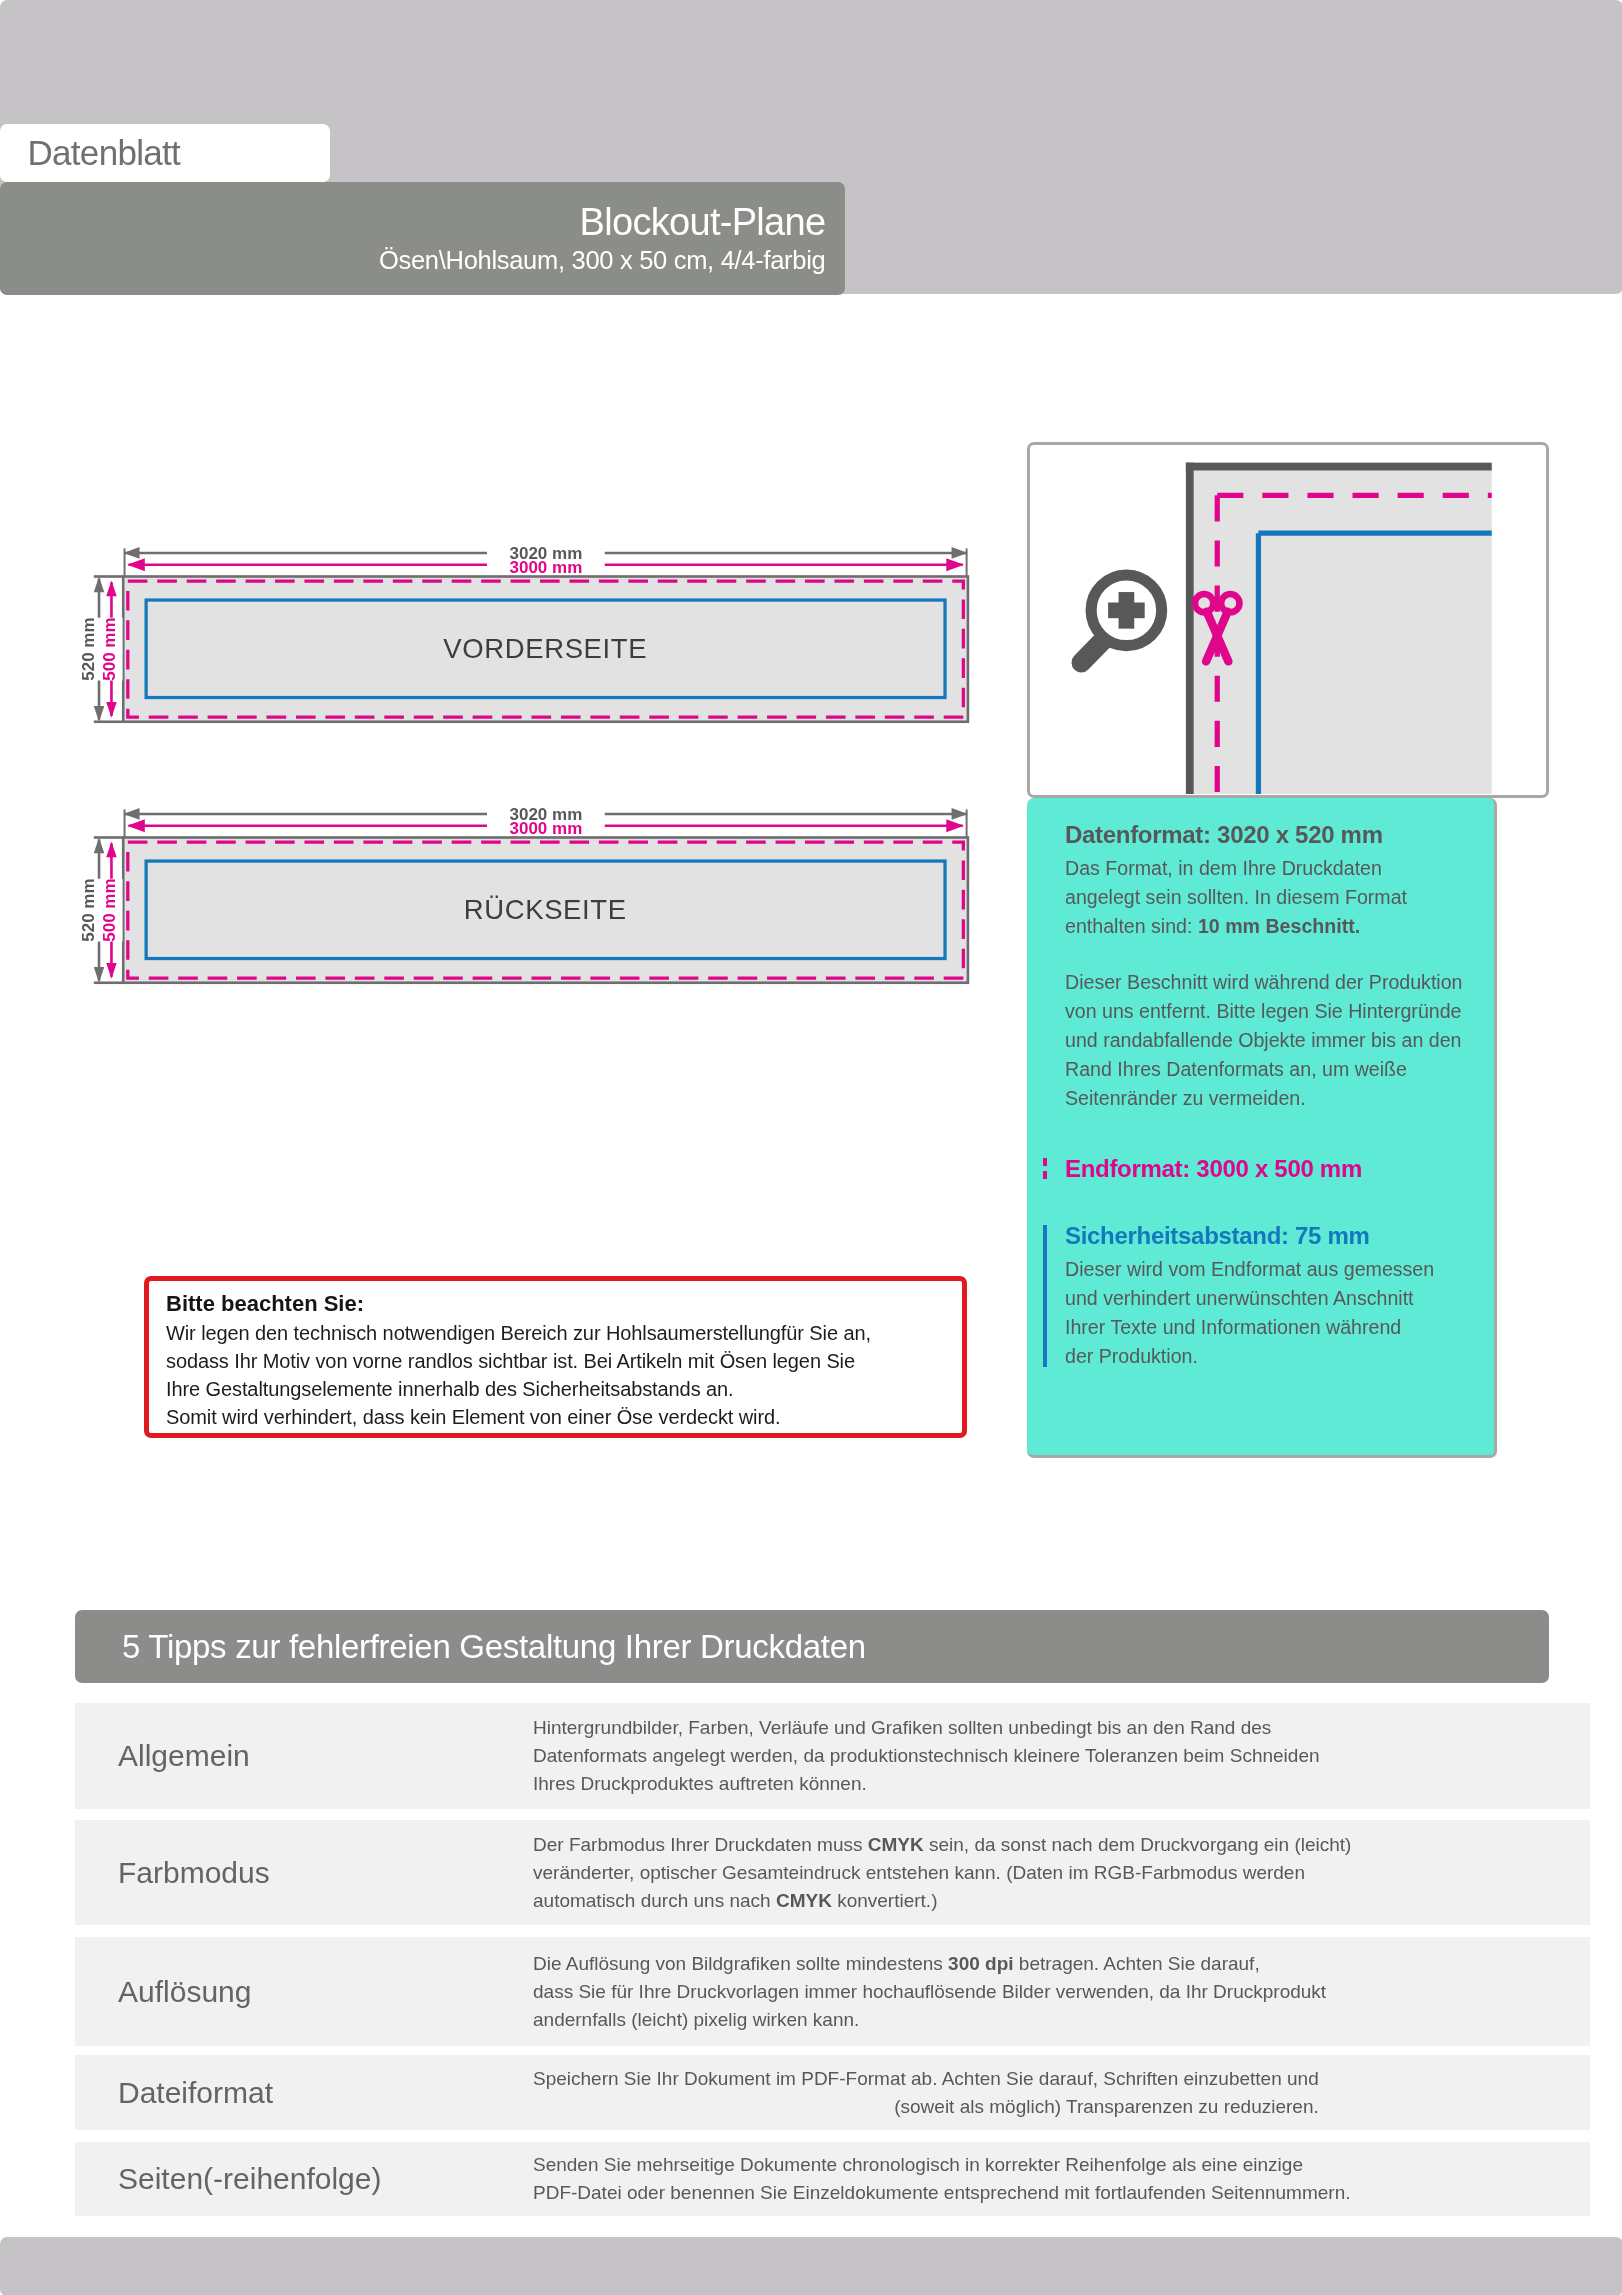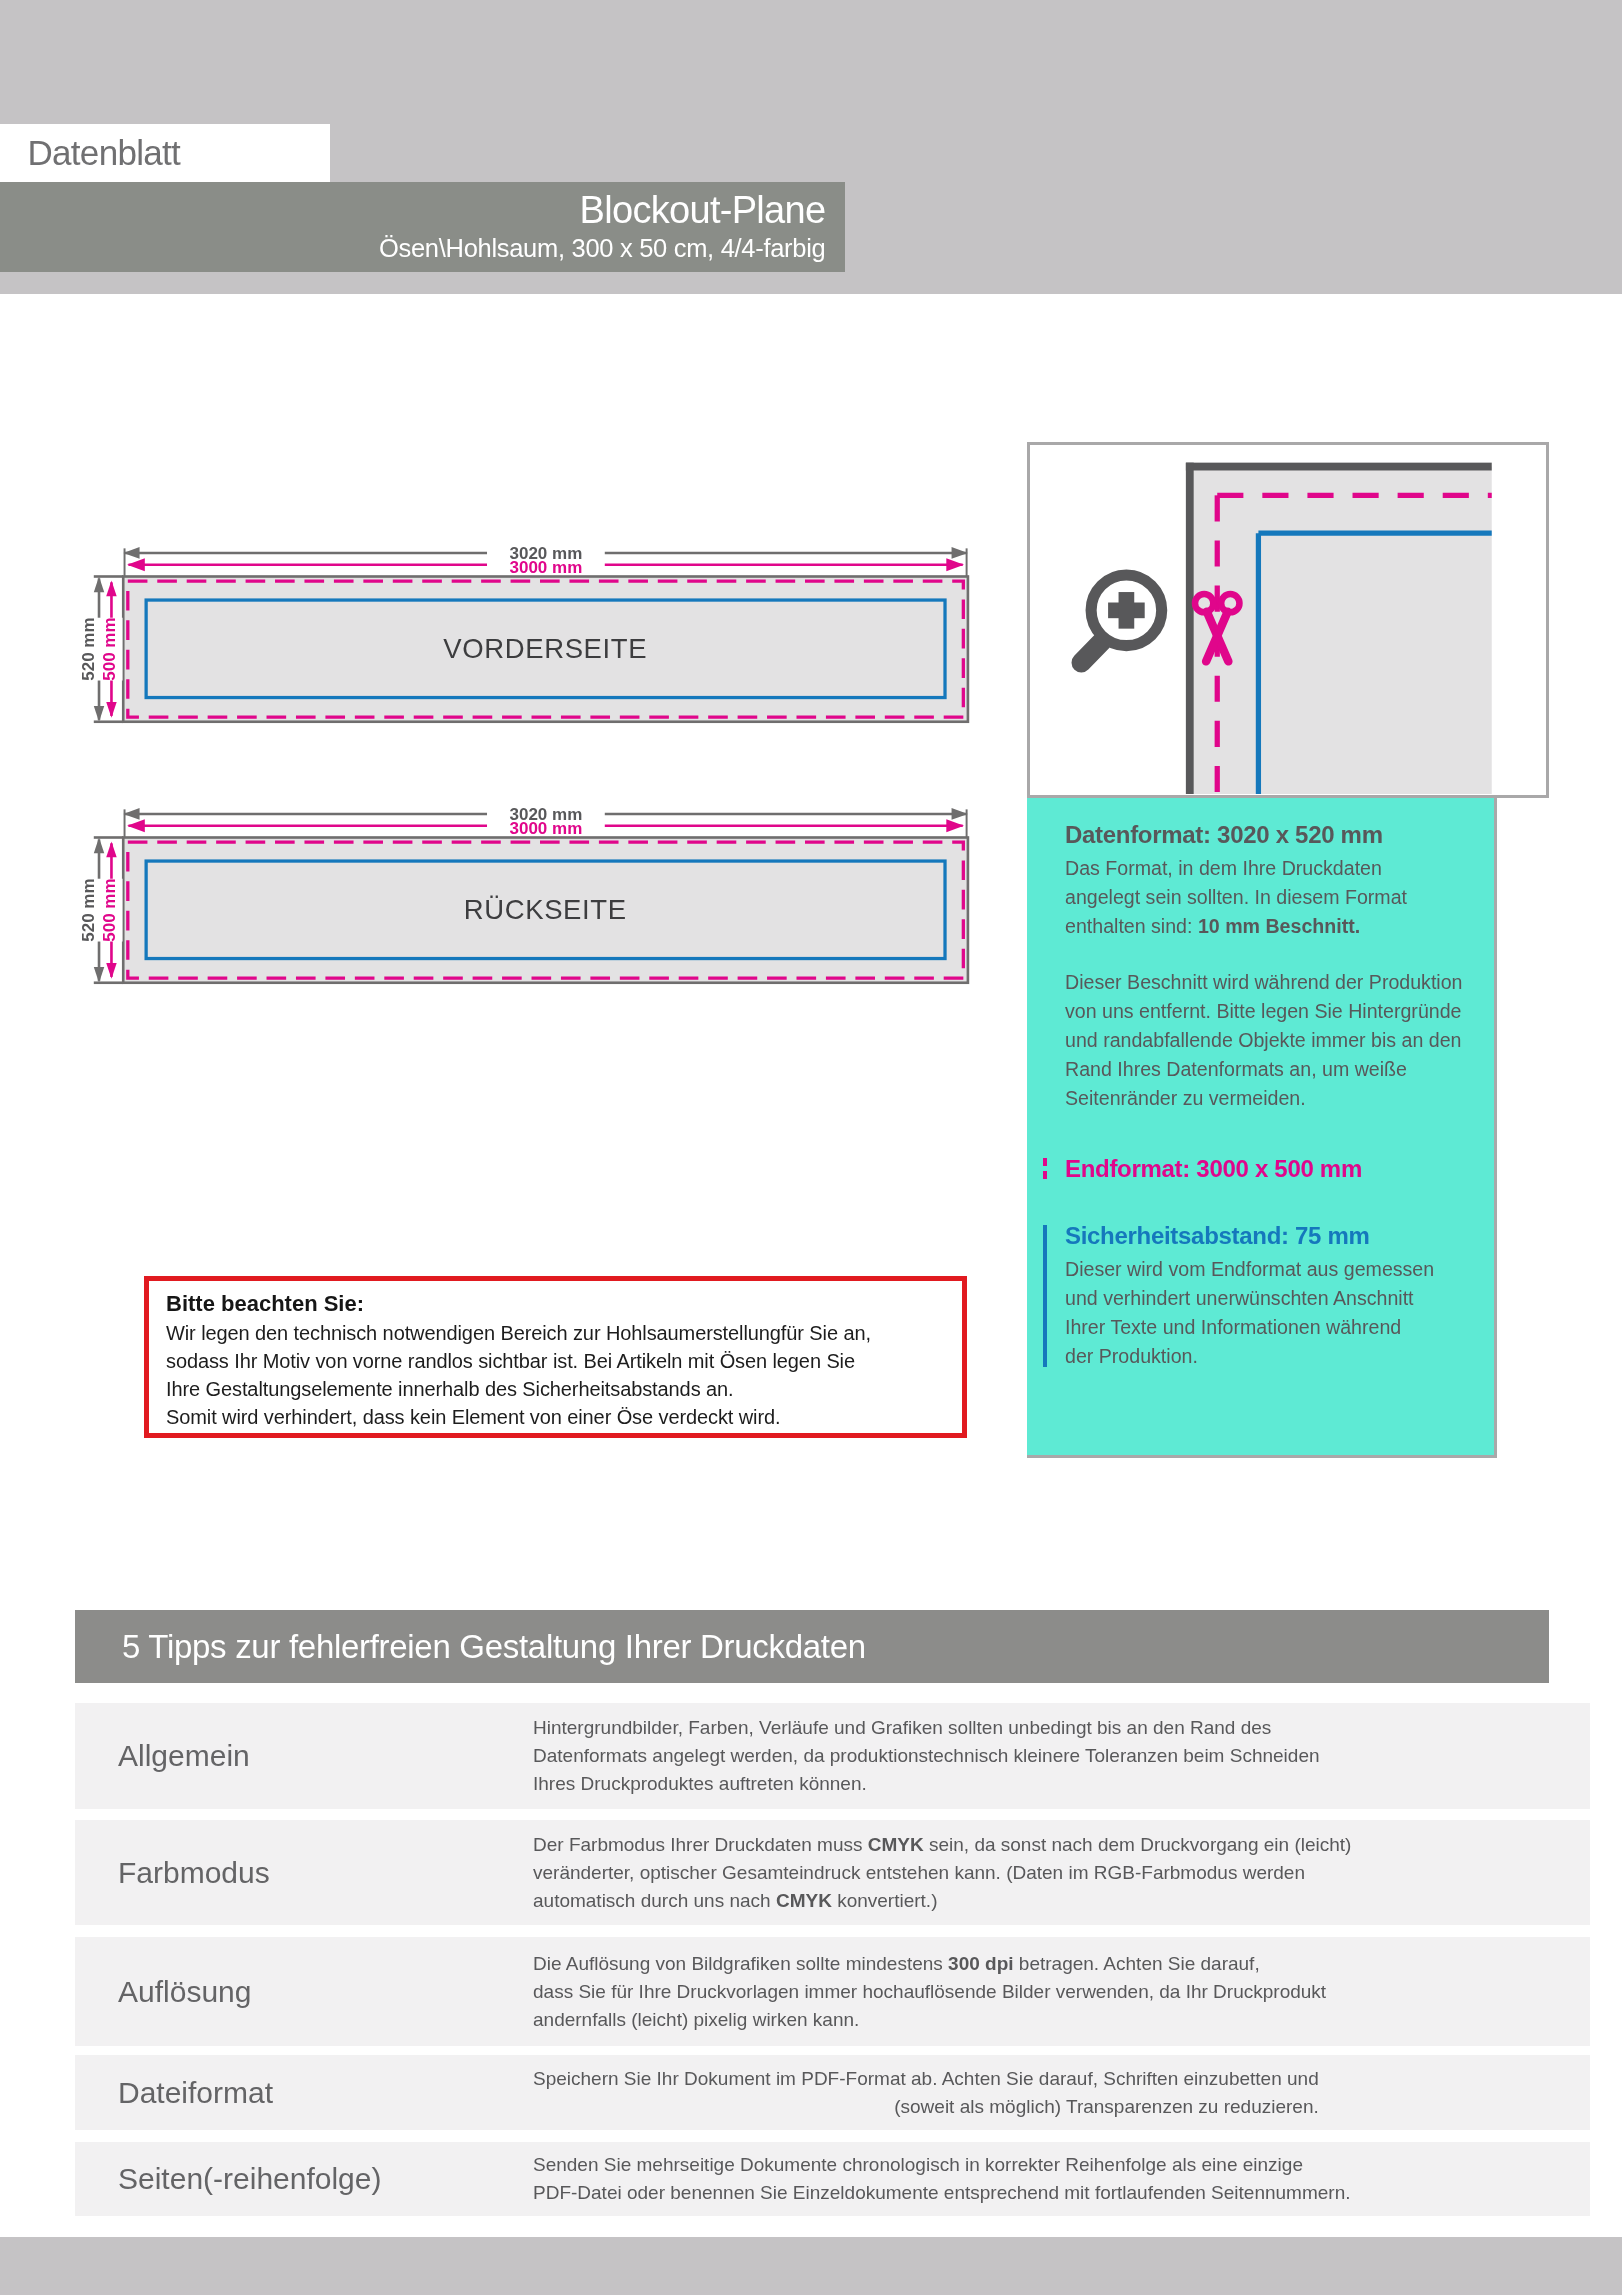--- a/index.html
+++ b/index.html
@@ -1,27 +1,27 @@
 <!DOCTYPE html>
 <html style="font-size:10.5px"><head>
 <meta charset="utf-8">
 <style>
   html,body{margin:0;padding:0;}
   body{
     width:1623px;height:2295px;position:relative;background:#ffffff;
     font-family:"Liberation Sans",sans-serif;color:#58585a;overflow:hidden;
   }
-  .abs{position:absolute;}
+  .abs{position:absolute;border-radius:7px;}
   b{font-weight:bold;}
 
   
   #header-gray{left:0;top:0;width:1623px;height:294px;background:#c5c3c5;}
   #datenblatt-box{left:0;top:124px;width:330px;height:58px;background:#ffffff;display:flex;align-items:center;}
   #datenblatt-box .t{padding-left:27.5px;font-size:35px;color:#707072;letter-spacing:-0.7px;}
-  #product-band{left:0;top:182px;width:845px;height:90px;background:#8a8d88;box-sizing:border-box;
+  #product-band{left:0;top:182px;width:845px;height:113px;background:#8a8d88;box-sizing:border-box;
     display:flex;flex-direction:column;justify-content:center;align-items:flex-end;padding-right:19.6px;color:#fff;}
   .product-title{font-size:38px;line-height:43px;letter-spacing:-0.7px;}
   .product-subtitle{font-size:25.5px;line-height:33px;letter-spacing:-0.3px;}
 
   
   .diagram{left:65px;width:916px;height:190px;}
   #diagram-front{top:543px;}
   #diagram-back{top:804px;}
   .dim{font-size:26px;font-weight:bold;}
   .dim.gray{fill:#58585a;}

